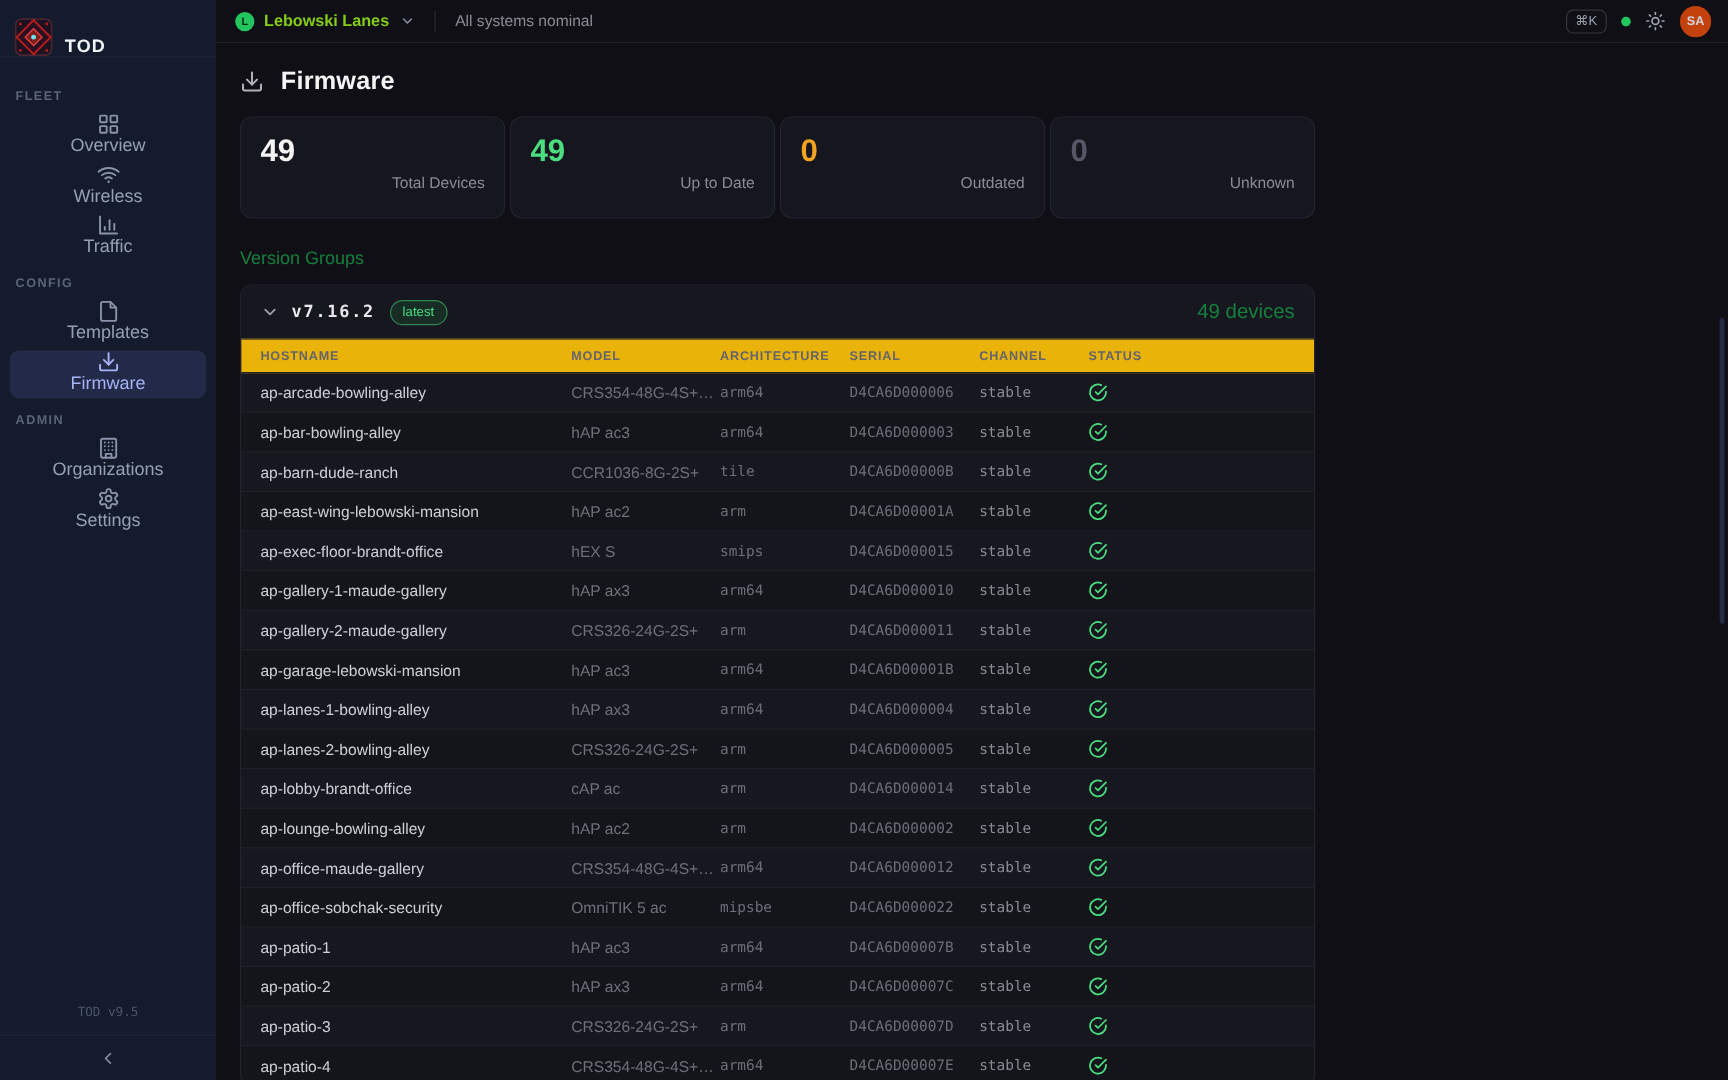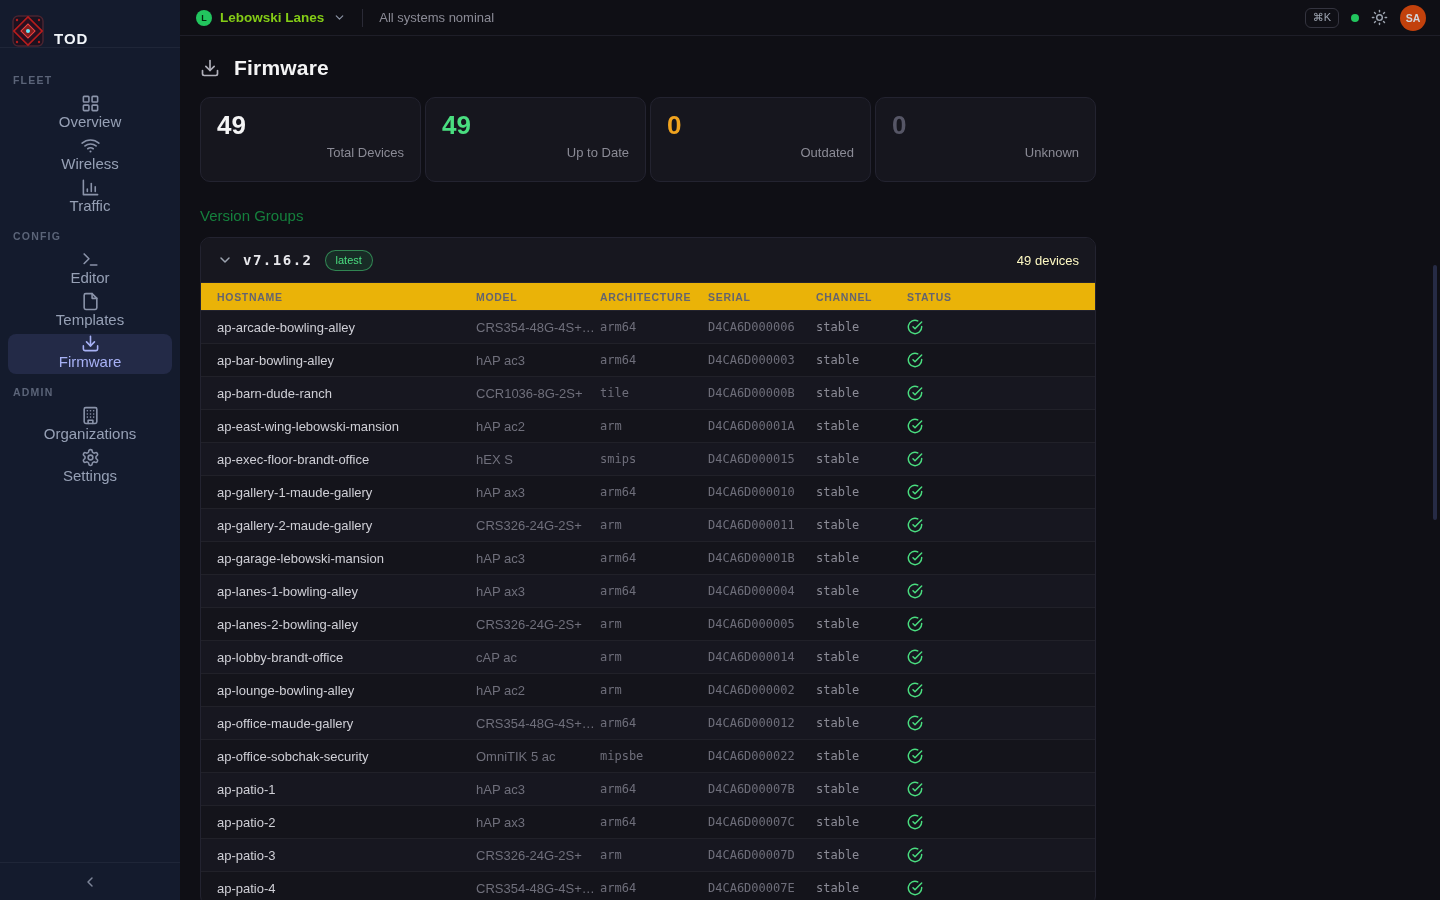--- a/index.html
+++ b/index.html
@@ -110,21 +110,21 @@
   .group-chevron { width:16px; height:16px; color:#9ca3af; }
   .group-version {
     font-family:"DejaVu Sans Mono", monospace; font-size:14px;
     letter-spacing:1.5px; color:#e8e8ec; font-weight:700;
   }
   .latest-badge {
     font-size:11px; color:#4ade80; background:rgba(34,197,94,.12);
     border:1px solid rgba(74,222,128,.5); border-radius:999px;
     padding:3px 10px 4px; margin-left:2px;
   }
-  .group-count { margin-left:auto; font-size:13px; color:#fef9c3;text-align:center; }
+  .group-count { margin-left:auto; font-size:17px; color:#15803d;text-align:center; }
 
   .tgrid {
     display:grid;
     grid-template-columns:259px 124px 108px 108px 91px 1fr;
     align-items:center; padding:0 16px;
   }
   .thead-row {
     height:29px; background:#eab308;
     border-top:1px solid #23232e; border-bottom:1px solid #23232e;
   }
@@ -268,26 +268,20 @@
           <svg class="nav-icon">
             <use href="#icon-chart"></use>
           </svg>
           <span>Traffic</span>
         </div>
 
     </div>
     <div>
       <div class="nav-section-label">CONFIG</div>
 
-        <div class="nav-item">
-          <svg class="nav-icon">
-            <use href="#icon-terminal"></use>
-          </svg>
-          <span>Editor</span>
-        </div>
 
         <div class="nav-item">
           <svg class="nav-icon">
             <use href="#icon-file"></use>
           </svg>
           <span>Templates</span>
         </div>
 
         <div class="nav-item active">
           <svg class="nav-icon">
@@ -312,20 +306,21 @@
           <svg class="nav-icon">
             <use href="#icon-gear"></use>
           </svg>
           <span>Settings</span>
         </div>
 
     </div>
   </nav>
 
   <div class="sidebar-footer">
+    <div class="version-label">TOD v9.5</div>
     <div class="collapse-row">
       <svg width="16" height="16">
           <use href="#icon-chevron-left"></use>
         </svg>
     </div>
   </div>
 </aside>
 
 <div class="main">
 

